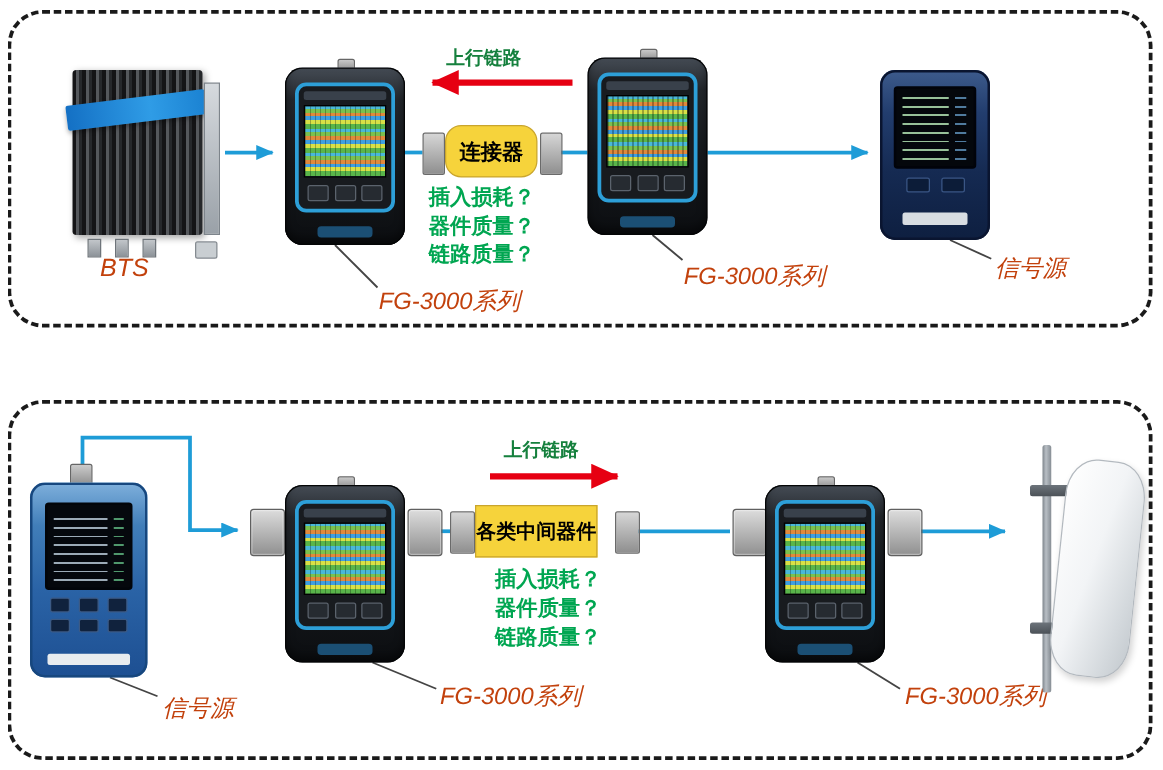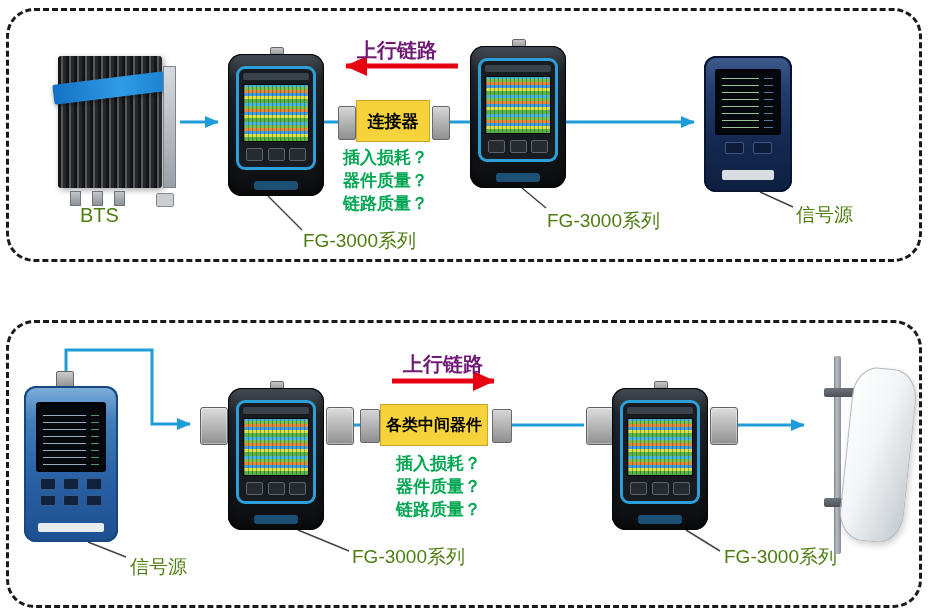--- a/index.html
+++ b/index.html
@@ -4,22 +4,22 @@
 <style>
   html,body{margin:0;padding:0;background:#fff;}
   body{font-family:"Liberation Sans","DejaVu Sans",sans-serif;}
   .canvas{position:relative;width:930px;height:616px;background:#fff;overflow:hidden;}
   .panel{position:absolute;border:3px dashed #1a1a1a;border-radius:28px;box-sizing:border-box;background:transparent;}
   #panel-top{left:6px;top:8px;width:916px;height:254px;}
   #panel-bottom{left:6px;top:320px;width:916px;height:288px;}
   svg.wires{position:absolute;left:0;top:0;pointer-events:none;}
 
   
-  .lbl{position:absolute;font-size:19px;color:#4d7c0f;white-space:nowrap;}
-  .flow-label{position:absolute;font-size:20px;font-weight:bold;color:#701a75;white-space:nowrap;}
+  .lbl{position:absolute;font-size:19px;color:#c2410c;white-space:nowrap;font-style:italic;}
+  .flow-label{position:absolute;font-size:15px;font-weight:bold;color:#15803d;white-space:nowrap;}
   .questions{position:absolute;font-size:17px;font-weight:bold;color:#00a651;line-height:23px;white-space:nowrap;}
 
   
   .ybox{position:absolute;display:flex;align-items:center;justify-content:center;background:#f6d33b;border:1px solid #c9a52d;color:#000;font-weight:bold;box-sizing:border-box;}
 
   
   .nub{position:absolute;background:linear-gradient(180deg,#d6d6d6,#8f8f8f);border:1px solid #6a6a6a;border-radius:2px;}
   .adapter{position:absolute;width:26px;height:36px;background:linear-gradient(180deg,#dcdcdc,#909090);border:1px solid #606060;border-radius:3px;box-shadow:inset 0 0 0 1px rgba(255,255,255,.35);}
 
   
@@ -132,21 +132,21 @@
     <div class="fg-keys">
         <span></span>
         <span></span>
         <span></span>
       </div>
     <div class="fg-base"></div>
   </div>
   <div class="lbl" style="left:303px;top:228px;">FG-3000系列</div>
 
   <div class="nub" style="left:338px;top:106px;width:16px;height:32px;"></div>
-  <div class="ybox" style="left:356px;top:100px;width:74px;height:42px;font-size:17px;">
+  <div class="ybox" style="left:356px;top:100px;width:74px;height:42px;font-size:17px;border-radius:13px;">
     <span>连接器</span>
   </div>
   <div class="nub" style="left:432px;top:106px;width:16px;height:32px;"></div>
 
   <div class="flow-label" style="left:357px;top:37px;">上行链路</div>
 
   <div class="questions" style="left:343px;top:146px;">
     <div>插入损耗？</div>
     <div>器件质量？</div>
     <div>链路质量？</div>
@@ -205,21 +205,21 @@
         <span></span>
         <span></span>
         <span></span>
       </div>
     <div class="fg-base"></div>
   </div>
   <div class="adapter" style="left:326px;top:407px;"></div>
   <div class="lbl" style="left:352px;top:544px;">FG-3000系列</div>
 
   <div class="nub" style="left:360px;top:409px;width:18px;height:32px;"></div>
-  <div class="ybox" style="left:380px;top:404px;width:108px;height:42px;font-size:16px;">
+  <div class="ybox" style="left:380px;top:404px;width:98px;height:42px;font-size:16px;">
     <span>各类中间器件</span>
   </div>
   <div class="nub" style="left:492px;top:409px;width:18px;height:32px;"></div>
 
   <div class="flow-label" style="left:403px;top:351px;">上行链路</div>
 
   <div class="questions" style="left:396px;top:452px;">
     <div>插入损耗？</div>
     <div>器件质量？</div>
     <div>链路质量？</div>

